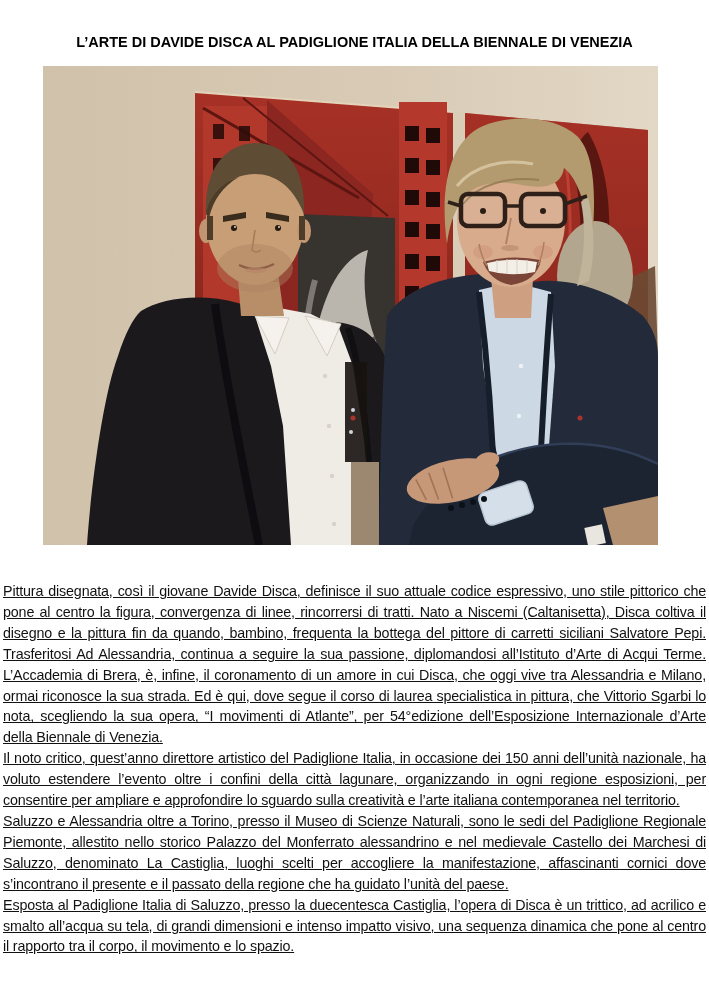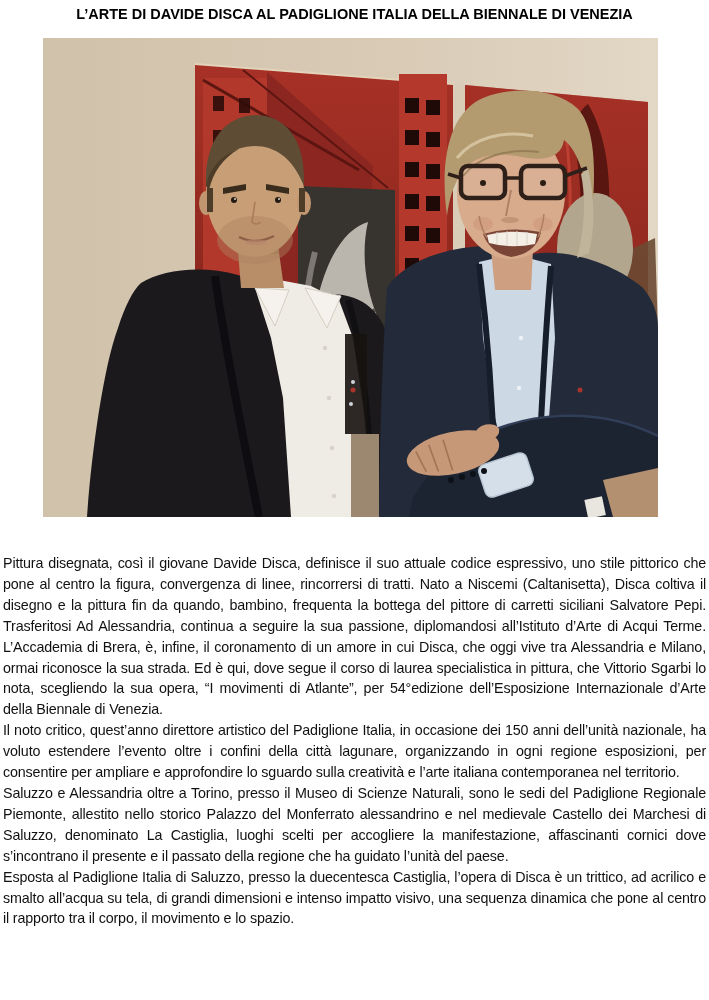--- a/index.html
+++ b/index.html
@@ -2,28 +2,29 @@
 <html><head>
 <meta charset="utf-8">
 <style>
   html,body { margin:0; padding:0; }
   body {
     width:709px; height:1000px; background:#ffffff; overflow:hidden;
     font-family:"Liberation Sans", sans-serif; color:#000;
   }
   .title {
     text-align:center; font-weight:bold; font-size:14.5px;
-    padding-top:6px; color:#000;
+    padding-top:6px; color:#000;margin-top:28px;
   }
   figure.photo { margin:16px 0 0 43px; width:615px; height:479px; }
   .article {
     margin:36px 3px 0 3px;
     text-align:justify;
     font-size:14.3px; line-height:20.9px; letter-spacing:-0.15px;
     color:#111;
+    text-decoration:underline;
   }
   .article p { margin:0; padding:0; }
 </style>
 </head>
 <body>
 
 <div class="page">
 
   <div class="title">L’ARTE DI DAVIDE DISCA AL PADIGLIONE ITALIA DELLA BIENNALE DI VENEZIA</div>
 

